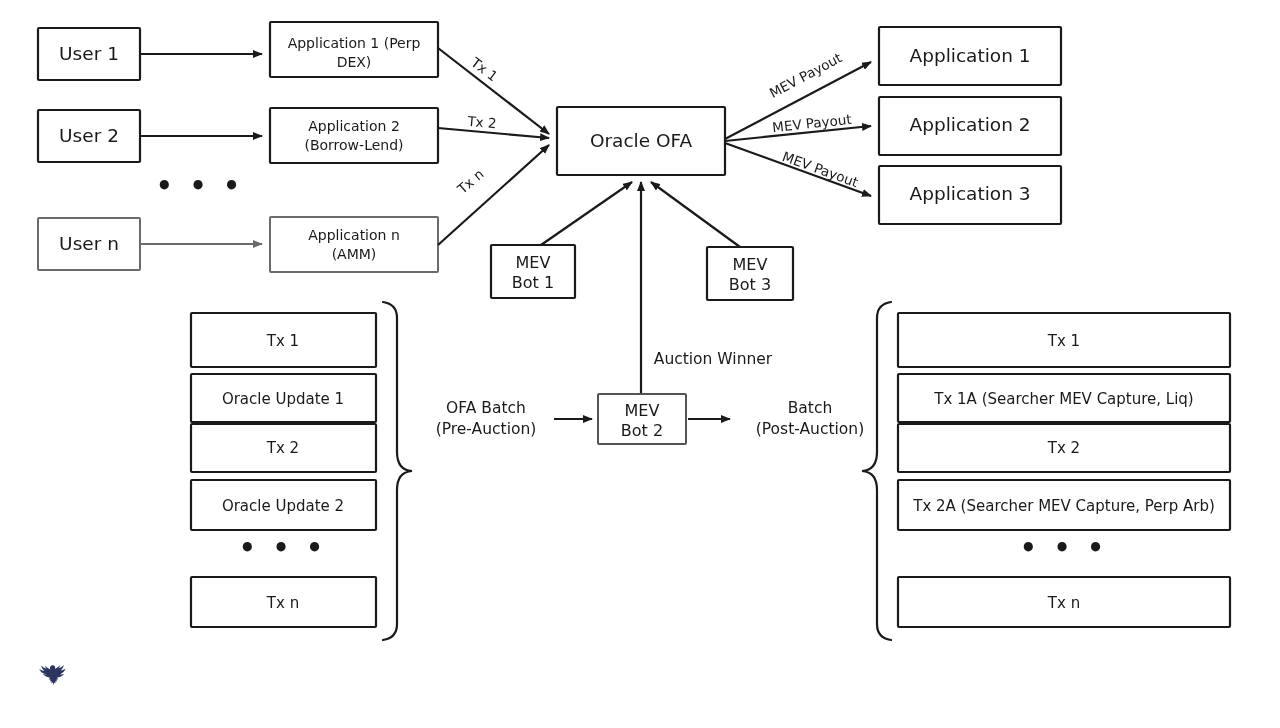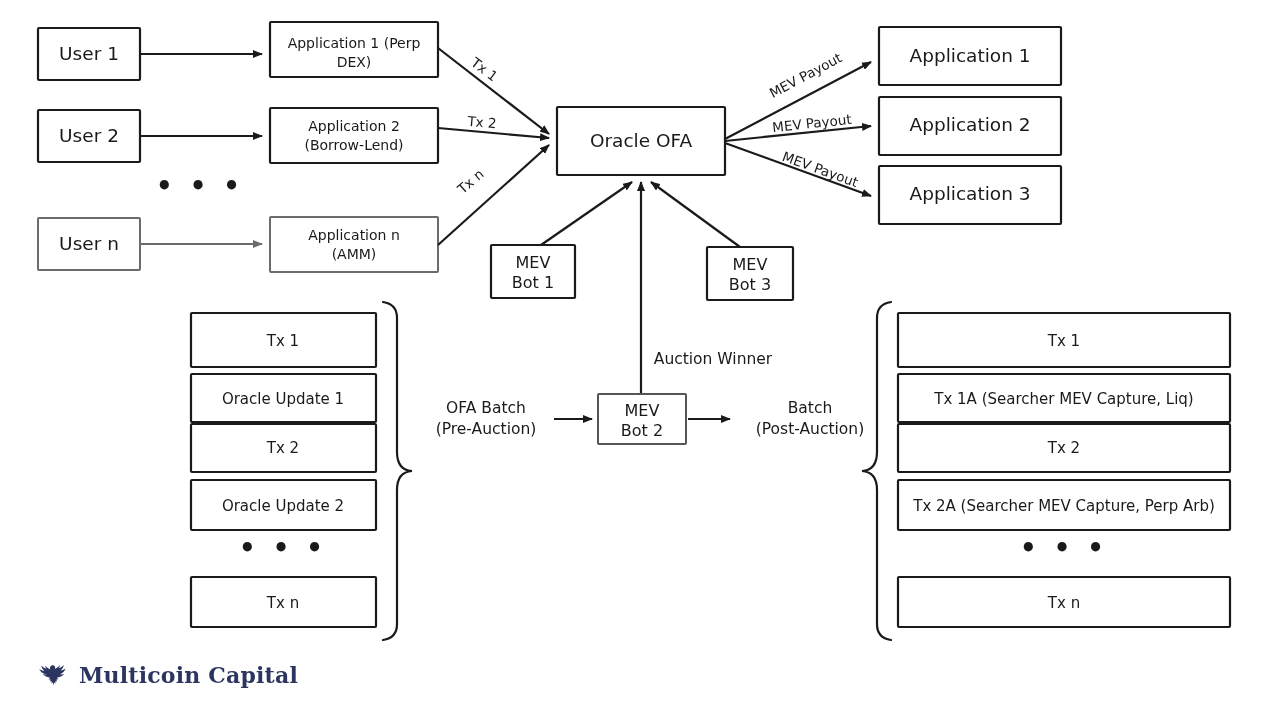--- a/index.html
+++ b/index.html
@@ -202,16 +202,15 @@
     </g>
 
     <path class="brace" d="M891,302 q-14,2 -14,16 l0,134 q0,18 -15,19 q15,1 15,19 l0,134 q0,14 14,16"></path>
   </g>
 </svg>
 
 <div id="logo">
   <svg class="mark" viewBox="0 0 34 30">
     <path fill="#2b3560" d="M17 5.2c1.3 0 2.2 1.1 2.2 2.3 0 .6-.2 1.1-.5 1.5 1.9-.9 4-2.4 5.6-4.1-.3 1.3-.9 2.4-1.7 3.4 1.9-.6 3.9-1.9 5.3-3.3-.4 2.1-1.6 4-3.2 5.4 1.8-.2 3.6-.9 5.1-1.9-1.1 2.6-3.2 4.7-5.8 5.9 1.4.2 2.9.1 4.2-.3-1.9 2.1-4.6 3.4-7.4 3.6l1.6 1.5-2.3.5 1.1 1.6-2.1.2.6 2.1-1.6-1.2-.6 3.1-.6-3.1-1.6 1.2.6-2.1-2.1-.2 1.1-1.6-2.3-.5 1.6-1.5c-2.8-.2-5.5-1.5-7.4-3.6 1.3.4 2.8.5 4.2.3C6.5 13.7 4.4 11.6 3.3 9c1.5 1 3.3 1.7 5.1 1.9C6.8 9.5 5.6 7.6 5.2 5.5c1.4 1.4 3.4 2.7 5.3 3.3-.8-1-1.4-2.1-1.7-3.4 1.6 1.7 3.7 3.2 5.6 4.1-.3-.4-.5-.9-.5-1.5 0-1.2.9-2.3 2.1-2.8z"></path>
   </svg>
-  <span class="wordmark">Multicoin Capital</span>
 </div>
 
 </div>
 
 </body></html>

